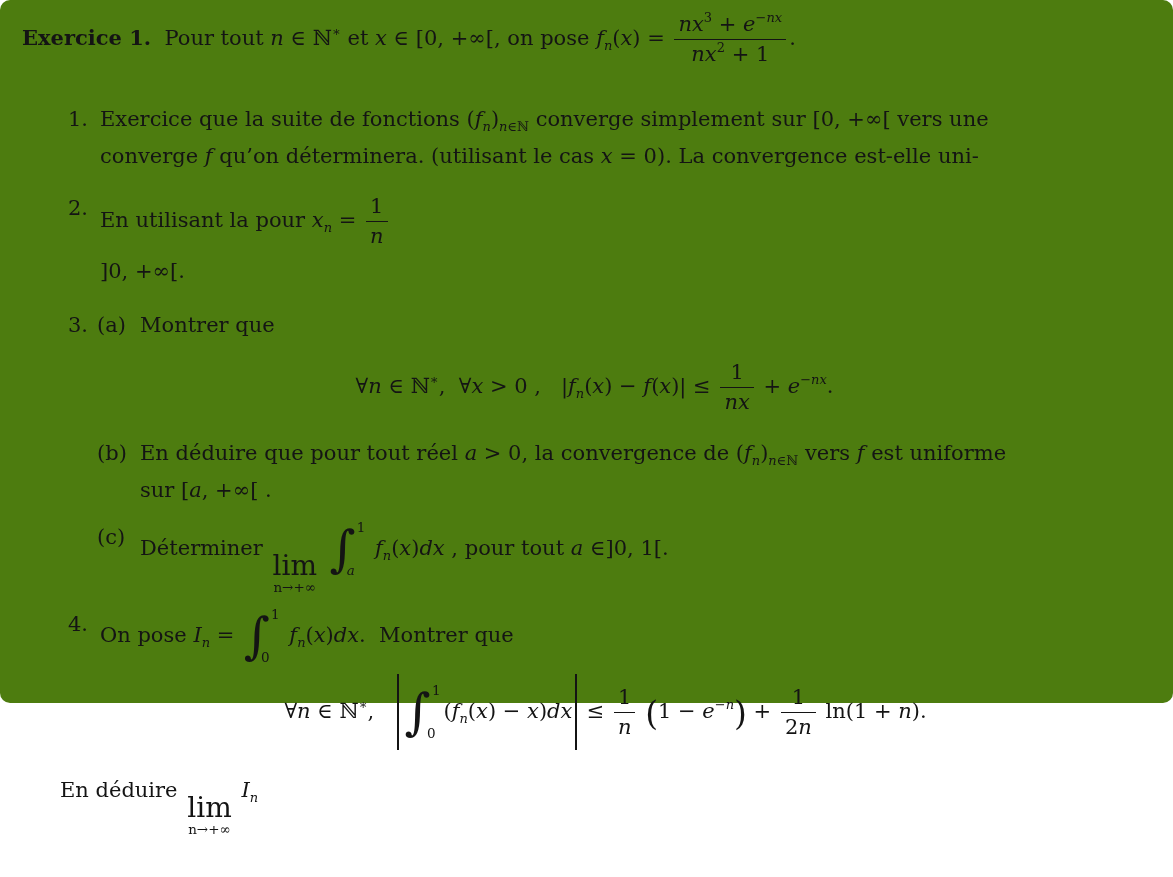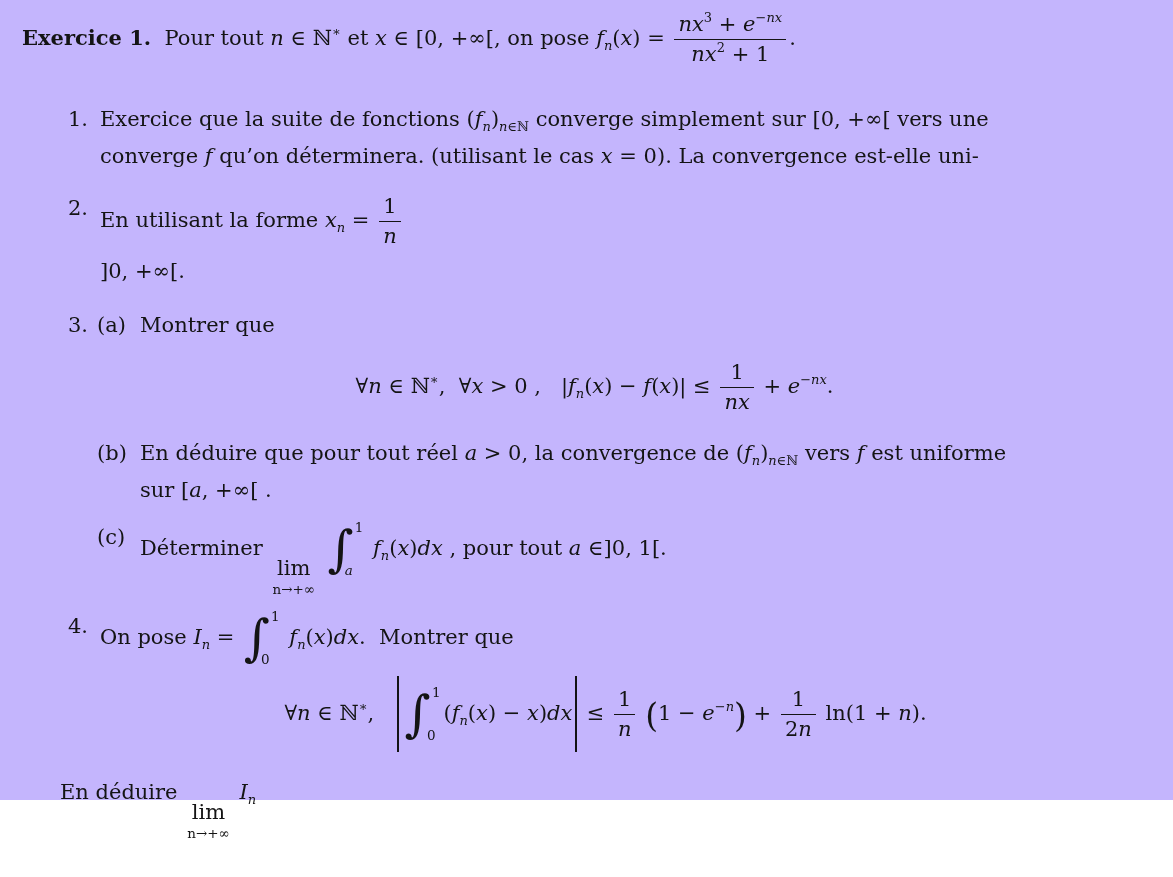--- a/index.html
+++ b/index.html
@@ -12,22 +12,23 @@
     height: 877px;
     overflow: hidden;
     font-family: "DejaVu Serif", "Liberation Serif", serif;
     font-size: 21px;
     line-height: 37px;
     color: #141414;
   }
   .page {
     position: relative;
     width: 1173px;
-    height: 800px;
-    background: #c4b5fd;
+    height: 703px;
+    background: #4d7c0f;
+    border-radius: 10px;
   }
   .rich { white-space: pre-wrap; }
 
   
   .mi { font-style: italic; }
   .mb { font-weight: bold; }
   .msup { font-size: 13px; vertical-align: 9px; line-height: 0; }
   .msub { font-size: 13px; vertical-align: -5px; line-height: 0; }
 
   .frac {
@@ -71,21 +72,21 @@
   .intlo { display: block; line-height: 1; margin-left: -9px; }
 
   .limwrap {
     display: inline-flex;
     flex-direction: column;
     align-items: center;
     vertical-align: -20px;
     margin: 0 3px;
     line-height: normal;
   }
-  .limt { font-size: 21px; line-height: 22px; }
+  .limt { font-size: 28px; line-height: 22px; }
   .limu { font-size: 13.5px; line-height: 1; margin-top: 4px; white-space: nowrap; }
 
   .tallbar {
     display: inline-block;
     vertical-align: middle;
     width: 1.6px;
     height: 76px;
     background: currentColor;
     margin: 0 3px;
   }
@@ -131,21 +132,21 @@
     <span class="inum">1.</span>
     <div class="content">
       <div class="line rich"><span class="t">Exercice que la suite de fonctions (</span><span class="mi">f</span><span class="msub mi">n</span><span class="t">)</span><span class="msub"><span class="mi">n</span><span class="t">∈ℕ</span></span><span class="t"> converge simplement sur [0, +∞[ vers une</span></div>
       <div class="line rich"><span class="t">converge </span><span class="mi">f</span><span class="t"> qu’on déterminera. (utilisant le cas </span><span class="mi">x</span><span class="t"> = 0). La convergence est-elle uni-</span></div>
     </div>
   </div>
 
   <div class="item" id="item2">
     <span class="inum">2.</span>
     <div class="content">
-      <div class="line rich"><span class="t">En utilisant la forme </span><span class="mi">x</span><span class="msub mi">n</span><span class="t"> = </span><span class="frac"><span class="fnum"><span class="t">1</span></span><span class="fden"><span class="mi">n</span></span></span></div>
+      <div class="line rich"><span class="t">En utilisant la pour </span><span class="mi">x</span><span class="msub mi">n</span><span class="t"> = </span><span class="frac"><span class="fnum"><span class="t">1</span></span><span class="fden"><span class="mi">n</span></span></span></div>
       <div class="line rich"><span class="t">]0, +∞[.</span></div>
     </div>
   </div>
 
   <div class="item" id="row3a">
     <span class="inum3">3.</span>
     <span class="slabel">(a)</span>
     <div class="content">
       <div class="line rich"><span class="t">Montrer que</span></div>
     </div>

